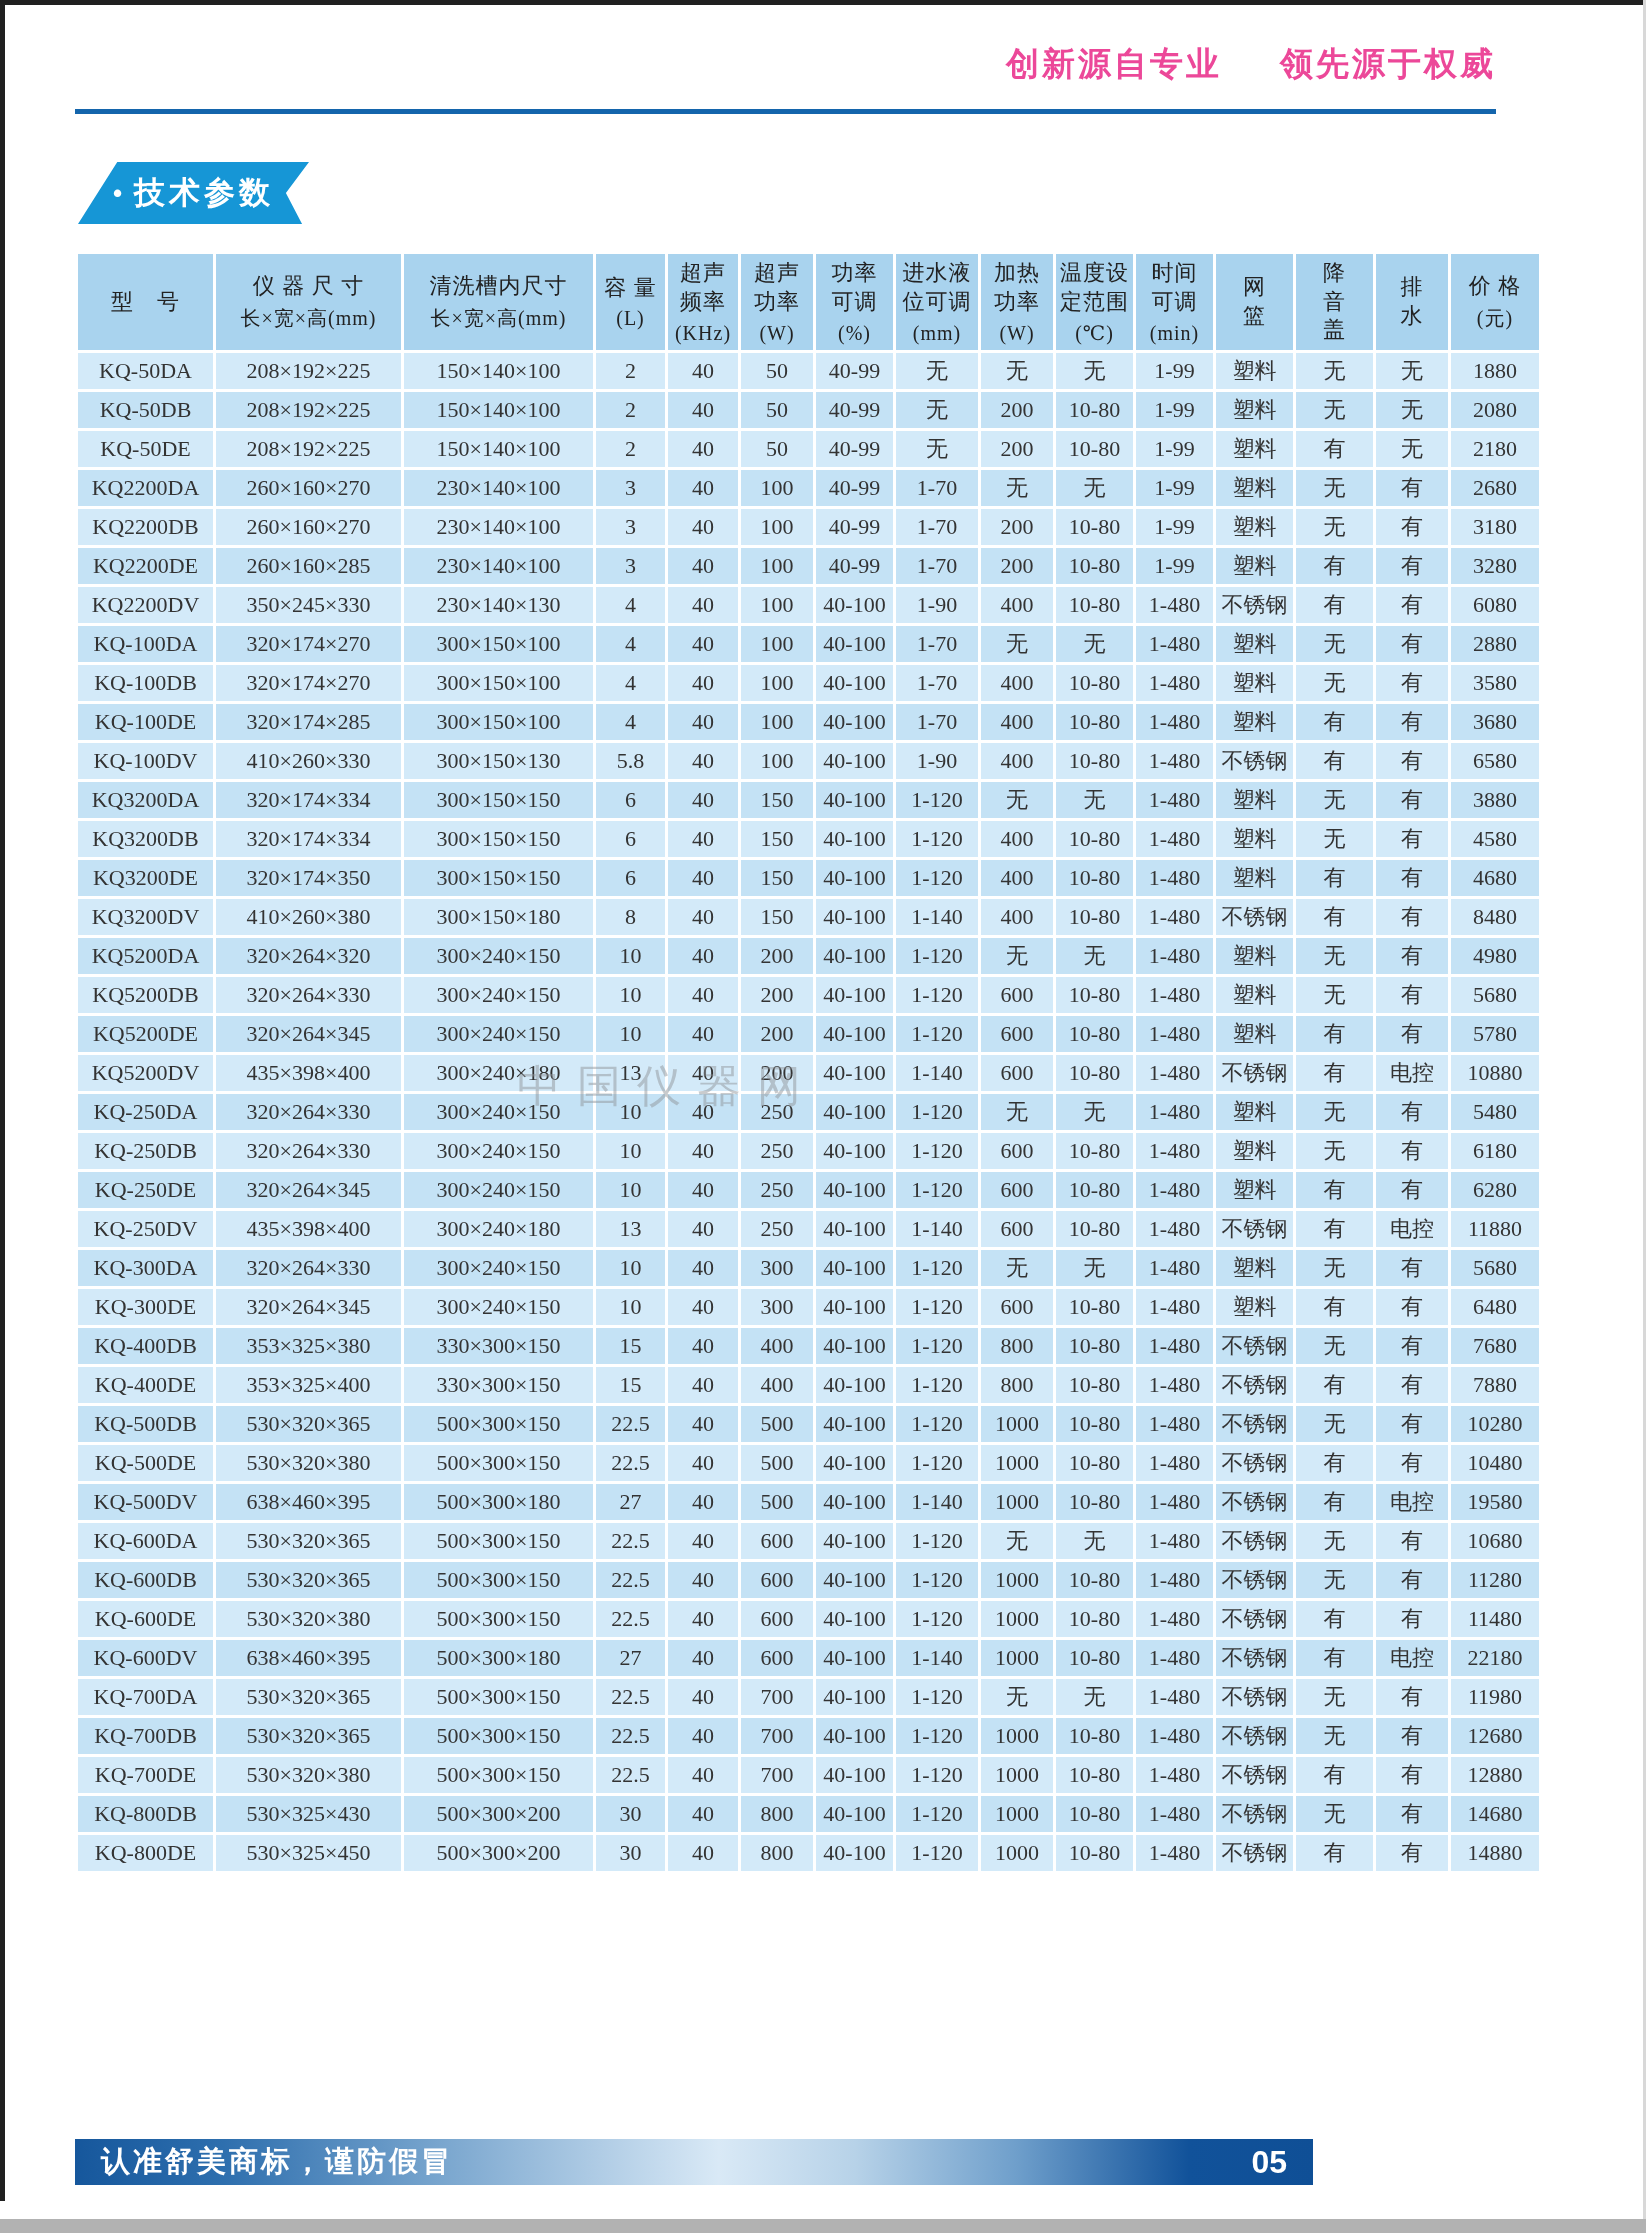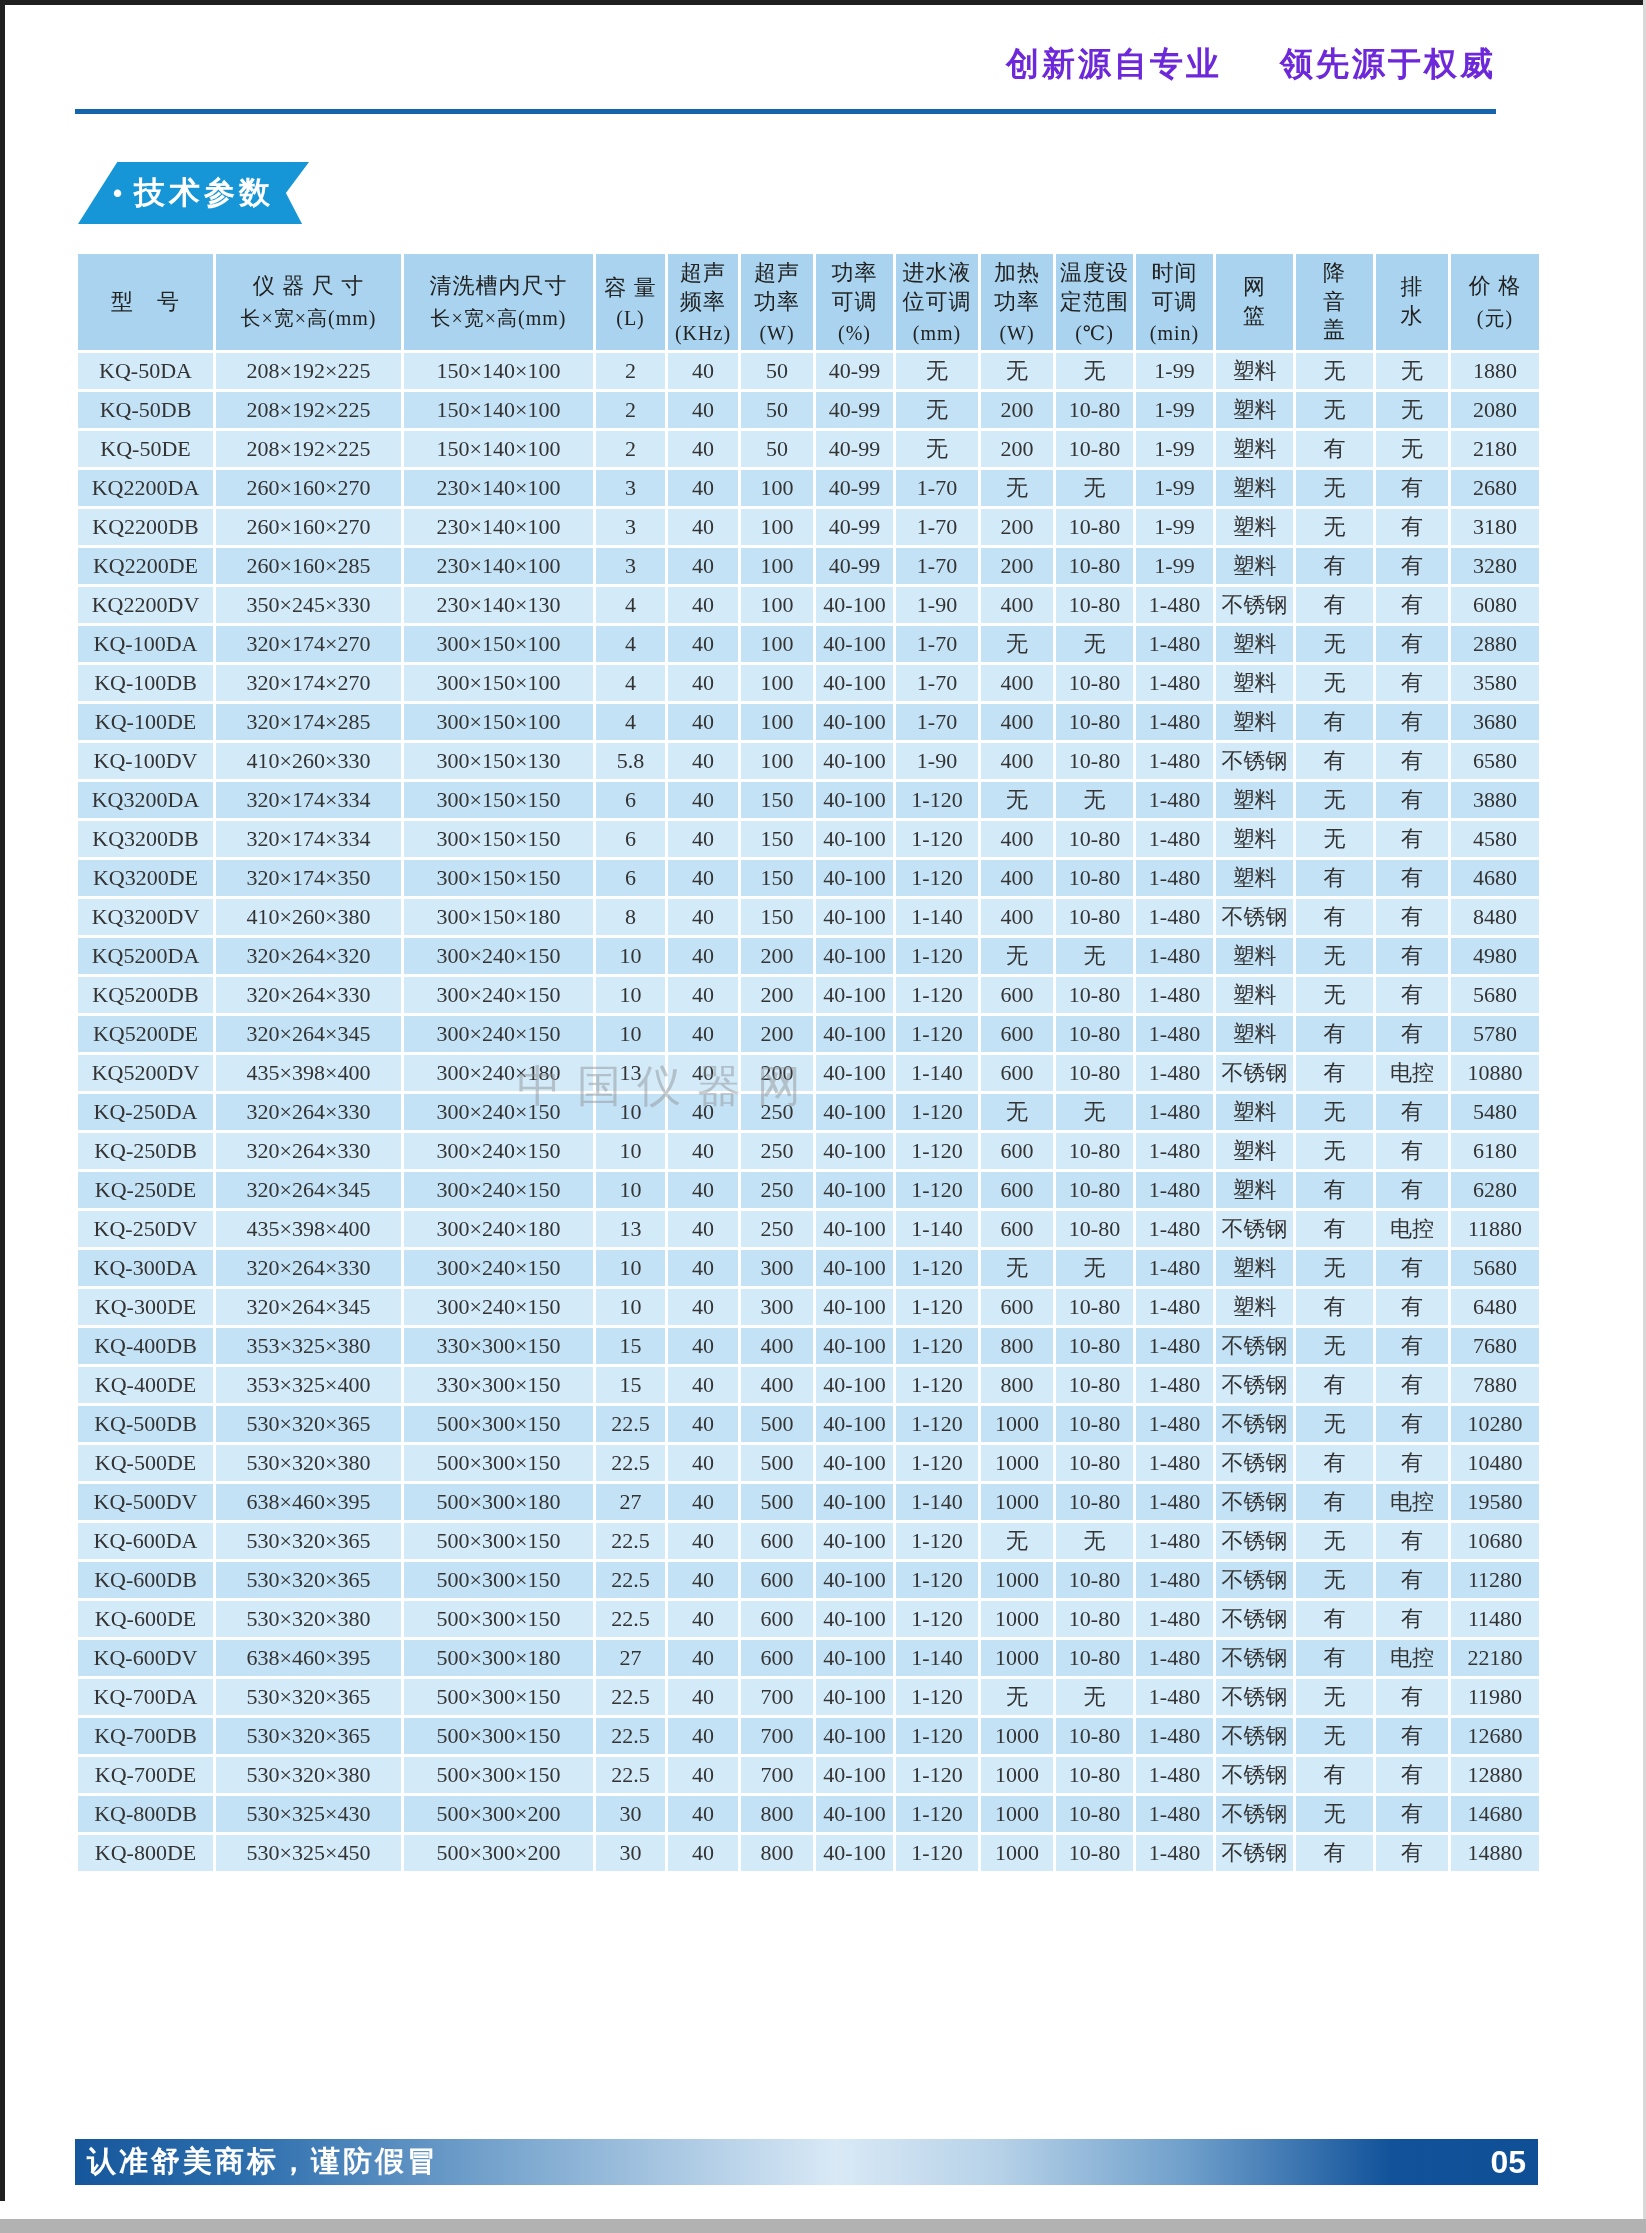--- a/index.html
+++ b/index.html
@@ -8,21 +8,21 @@
     font-family:"Liberation Serif","DejaVu Serif",serif;
   }
   
   .edge-top{position:absolute;top:0;left:0;width:1647px;height:5px;background:#202020;}
   .edge-left{position:absolute;top:0;left:0;width:5px;height:2201px;background:#202020;}
   .edge-right{position:absolute;top:0;right:0;width:4px;height:2234px;background:#d8d8d8;}
   .bottom-band{position:absolute;bottom:0;left:0;width:1647px;height:15px;background:#b2b2b2;}
 
   
   .slogan{
-    position:absolute;top:42px;right:151px;color:#6d28d9;
+    position:absolute;top:42px;right:151px;color:#ec4899;
     font-family:"Liberation Sans","DejaVu Sans",sans-serif;
     font-weight:bold;font-size:33px;letter-spacing:3px;white-space:nowrap;
   }
   .slogan .gap{display:inline-block;width:58px;}
   .rule{position:absolute;top:109px;left:75px;width:1421px;height:5px;background:#1465ac;}
 
   
   .badge{
     position:absolute;top:162px;left:78px;width:231px;height:62px;background:#1696d6;
     clip-path:polygon(17% 0,100% 0,90% 50%,97% 100%,0% 100%);
@@ -51,22 +51,22 @@
   table.spec tbody tr:nth-child(even) td{background:#c4e2f5;}
 
   
   .watermark{
     position:absolute;left:517px;top:1057px;font-size:44px;color:#8f9499;opacity:.48;
     letter-spacing:16px;font-family:"Liberation Sans","DejaVu Sans",sans-serif;white-space:nowrap;text-align:center;
   }
 
   
   .footer-bar{
-    position:absolute;left:75px;top:2139px;width:1463px;height:46px;box-sizing:border-box;
-    padding:0 12px;display:flex;align-items:center;justify-content:space-between;
+    position:absolute;left:75px;top:2139px;width:1238px;height:46px;box-sizing:border-box;
+    padding:0 26px;display:flex;align-items:center;justify-content:space-between;
     background:linear-gradient(90deg,#16579c 0%,#2e6fae 12%,#7ba7cf 30%,#d9e9f6 52%,#b7d2e8 63%,#6f9fcb 76%,#11529a 90%,#0f4f96 100%);
   }
   .footer-slogan{
     color:#fff;font-weight:bold;font-size:29px;letter-spacing:3px;
     font-family:"Liberation Sans","DejaVu Sans",sans-serif;
   }
   .page-number{
     color:#fff;font-weight:bold;font-size:32px;
     font-family:"Liberation Sans","DejaVu Sans",sans-serif;
   }

